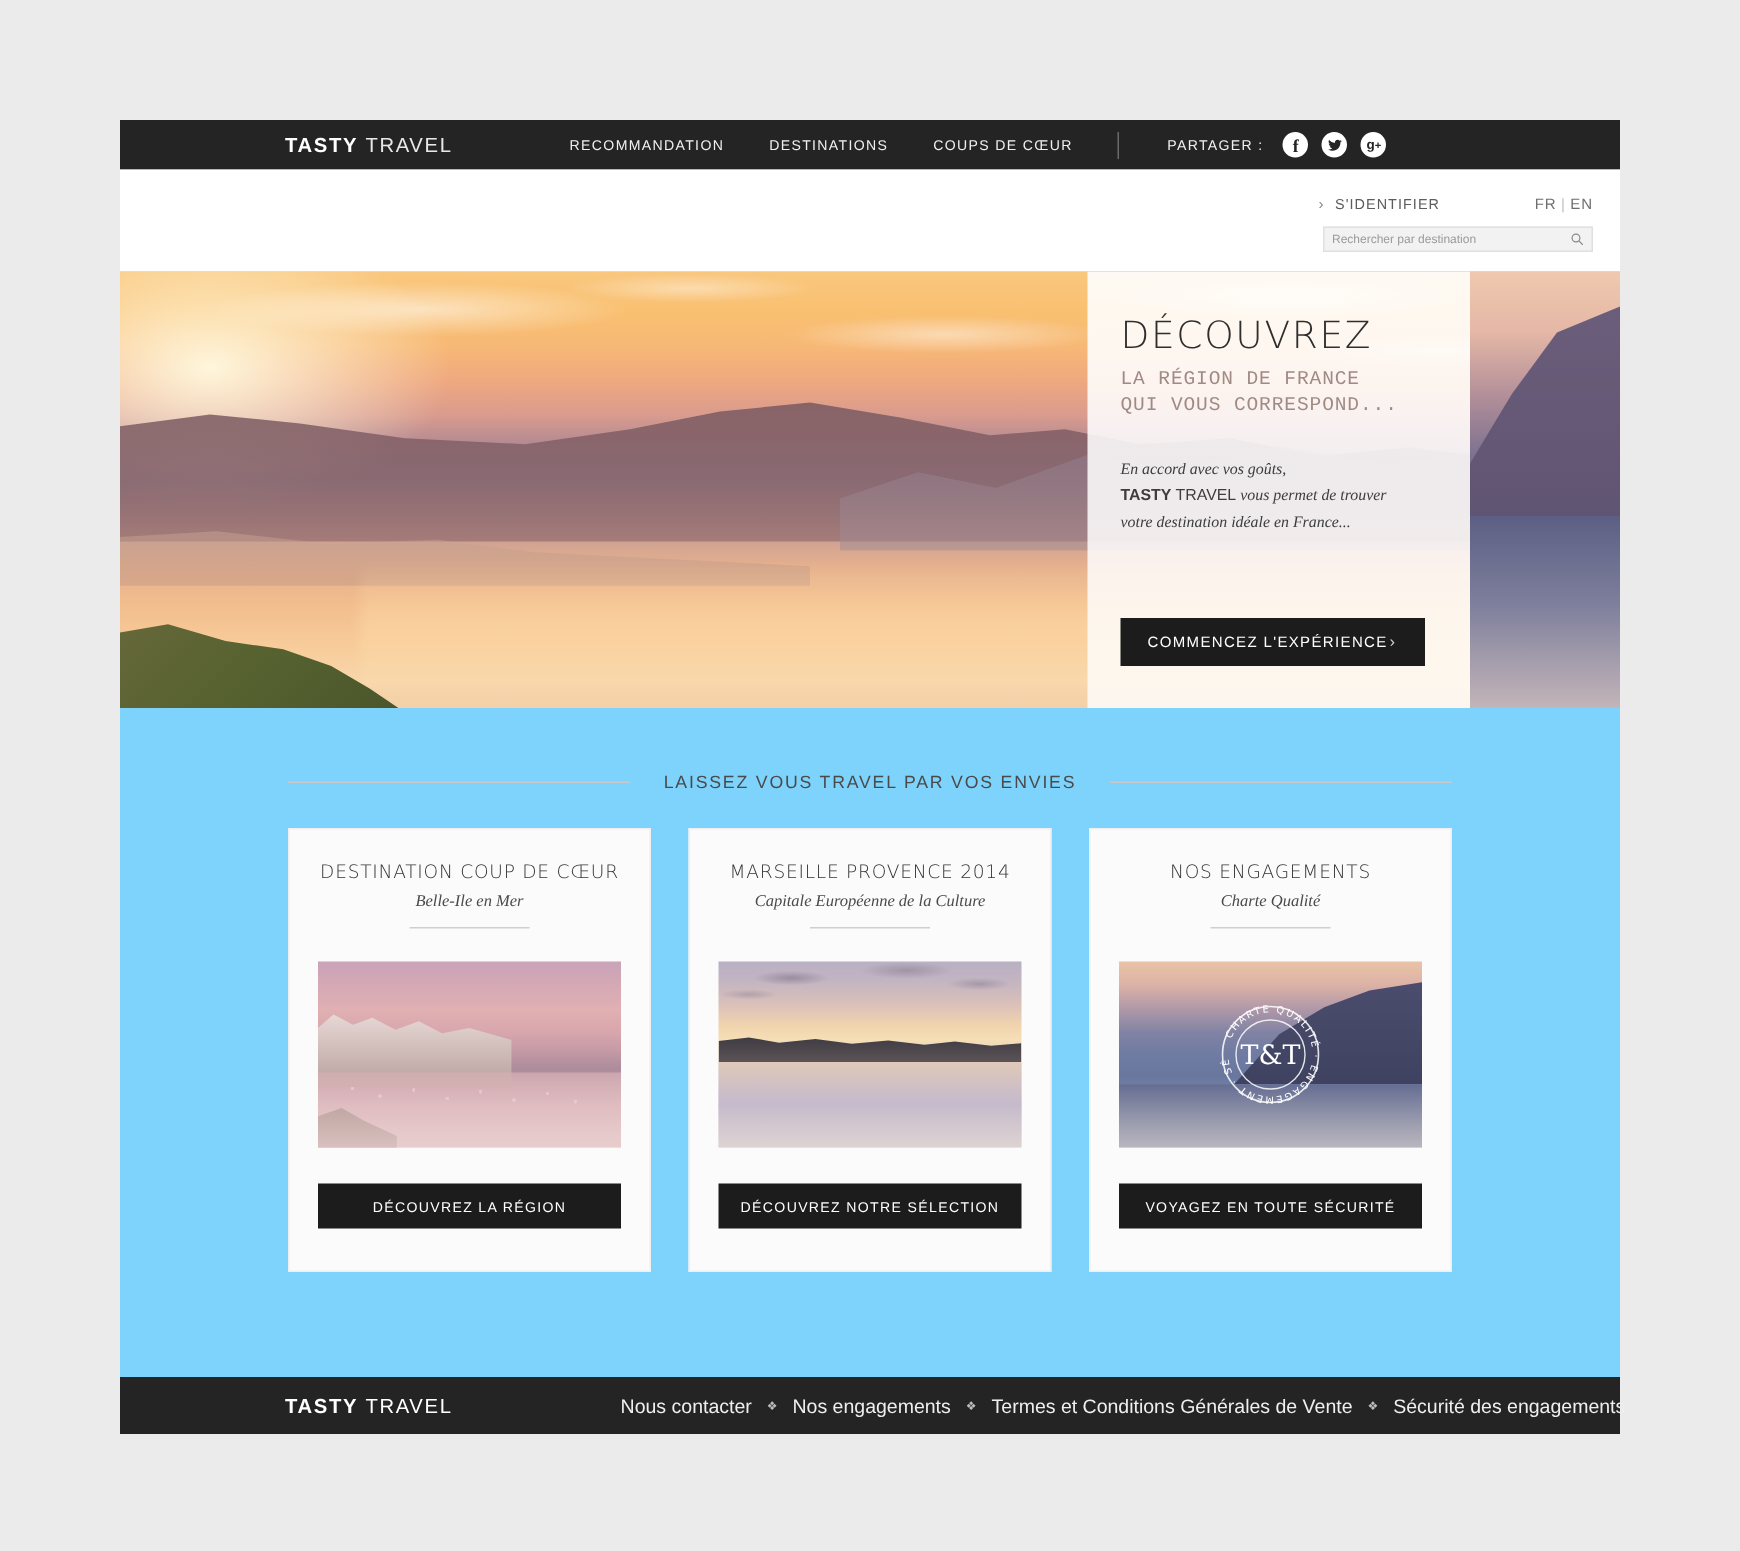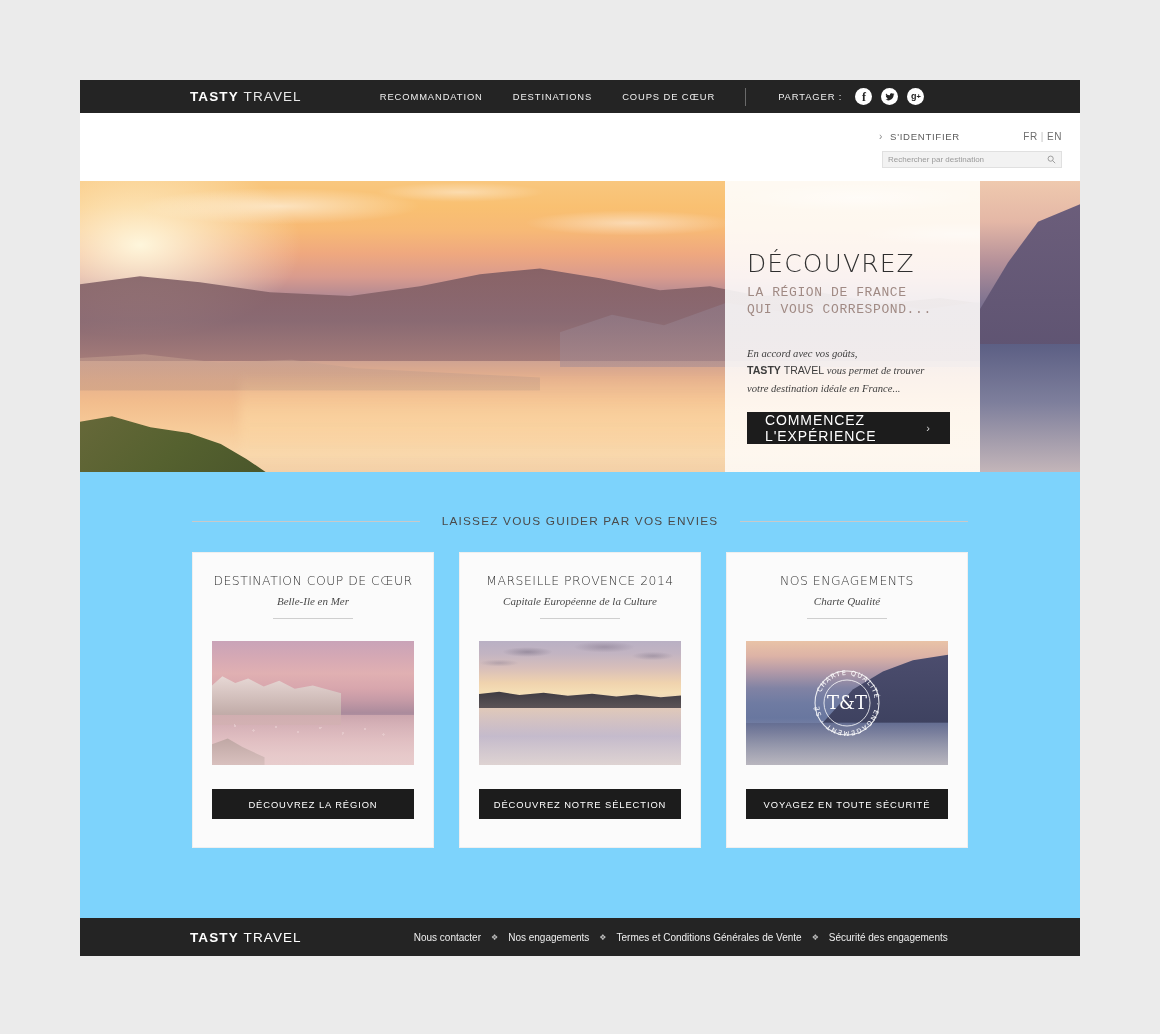--- a/index.html
+++ b/index.html
@@ -242,21 +242,20 @@
     background: linear-gradient(to bottom, rgba(255,255,255,0.90), rgba(255,255,255,0.80));
     padding: 30px 22px 0 22px;
   }
   .h1 {
     font-family: "DejaVu Sans", sans-serif;
     font-weight: 300;
     font-size: 25px;
     color: #2e2e2e;
     letter-spacing: 1.1px;
     line-height: 1;
-    margin-top: 40px;
   }
   .h2 {
     margin-top: 9px;
     font-family: Liberation Mono, monospace;
     font-weight: 300;
     font-size: 13px;
     color: #a08a84;
     letter-spacing: 0.6px;
     line-height: 1.28;
   }
@@ -284,21 +283,21 @@
     display: flex;
     align-items: center;
     border: 0;
     cursor: pointer;
     font-family: "Liberation Sans", sans-serif;
   }
   .cta span.lbl {
     flex: 1;
     text-align: left;
     padding-left: 18px;
-    font-size: 14px;
+    font-size: 10px;
     letter-spacing: 0.9px;
   }
   .cta span.arw { padding-right: 20px; font-size: 11px; color: #d8d8d8; }
 
   
   .sectitle {
     display: flex;
     align-items: center;
     justify-content: center;
     margin-top: 42px;
@@ -491,21 +490,21 @@
   }
   .flogo .b { font-weight: bold; }
   .flinks {
     display: flex;
     align-items: center;
     margin-left: 112px;
     gap: 10px;
   }
   .flinks a {
     color: #efefef;
-    font-size: 10px;
+    font-size: 13px;
     text-decoration: none;
     white-space: nowrap;
   }
   .fsep { color: #bdbdbd; font-size: 8px; }
 </style>
 </head>
 <body>
 
 <div class="page">
 
@@ -581,21 +580,21 @@
       </div>
       <button class="cta">
         <span class="lbl">COMMENCEZ L'EXPÉRIENCE</span>
         <span class="arw">›</span>
       </button>
     </div>
   </div>
 
   <div class="sectitle">
     <div class="line"></div>
-    <div class="txt">LAISSEZ VOUS GUIDER PAR VOS ENVIES</div>
+    <div class="txt">LAISSEZ VOUS TRAVEL PAR VOS ENVIES</div>
     <div class="line"></div>
   </div>
 
   <div class="cards">
 
     <div class="card">
       <div class="card-title">DESTINATION COUP DE CŒUR</div>
       <div class="card-sub">Belle-Ile en Mer</div>
       <div class="card-rule"></div>
       <div class="card-img img-harbour">

